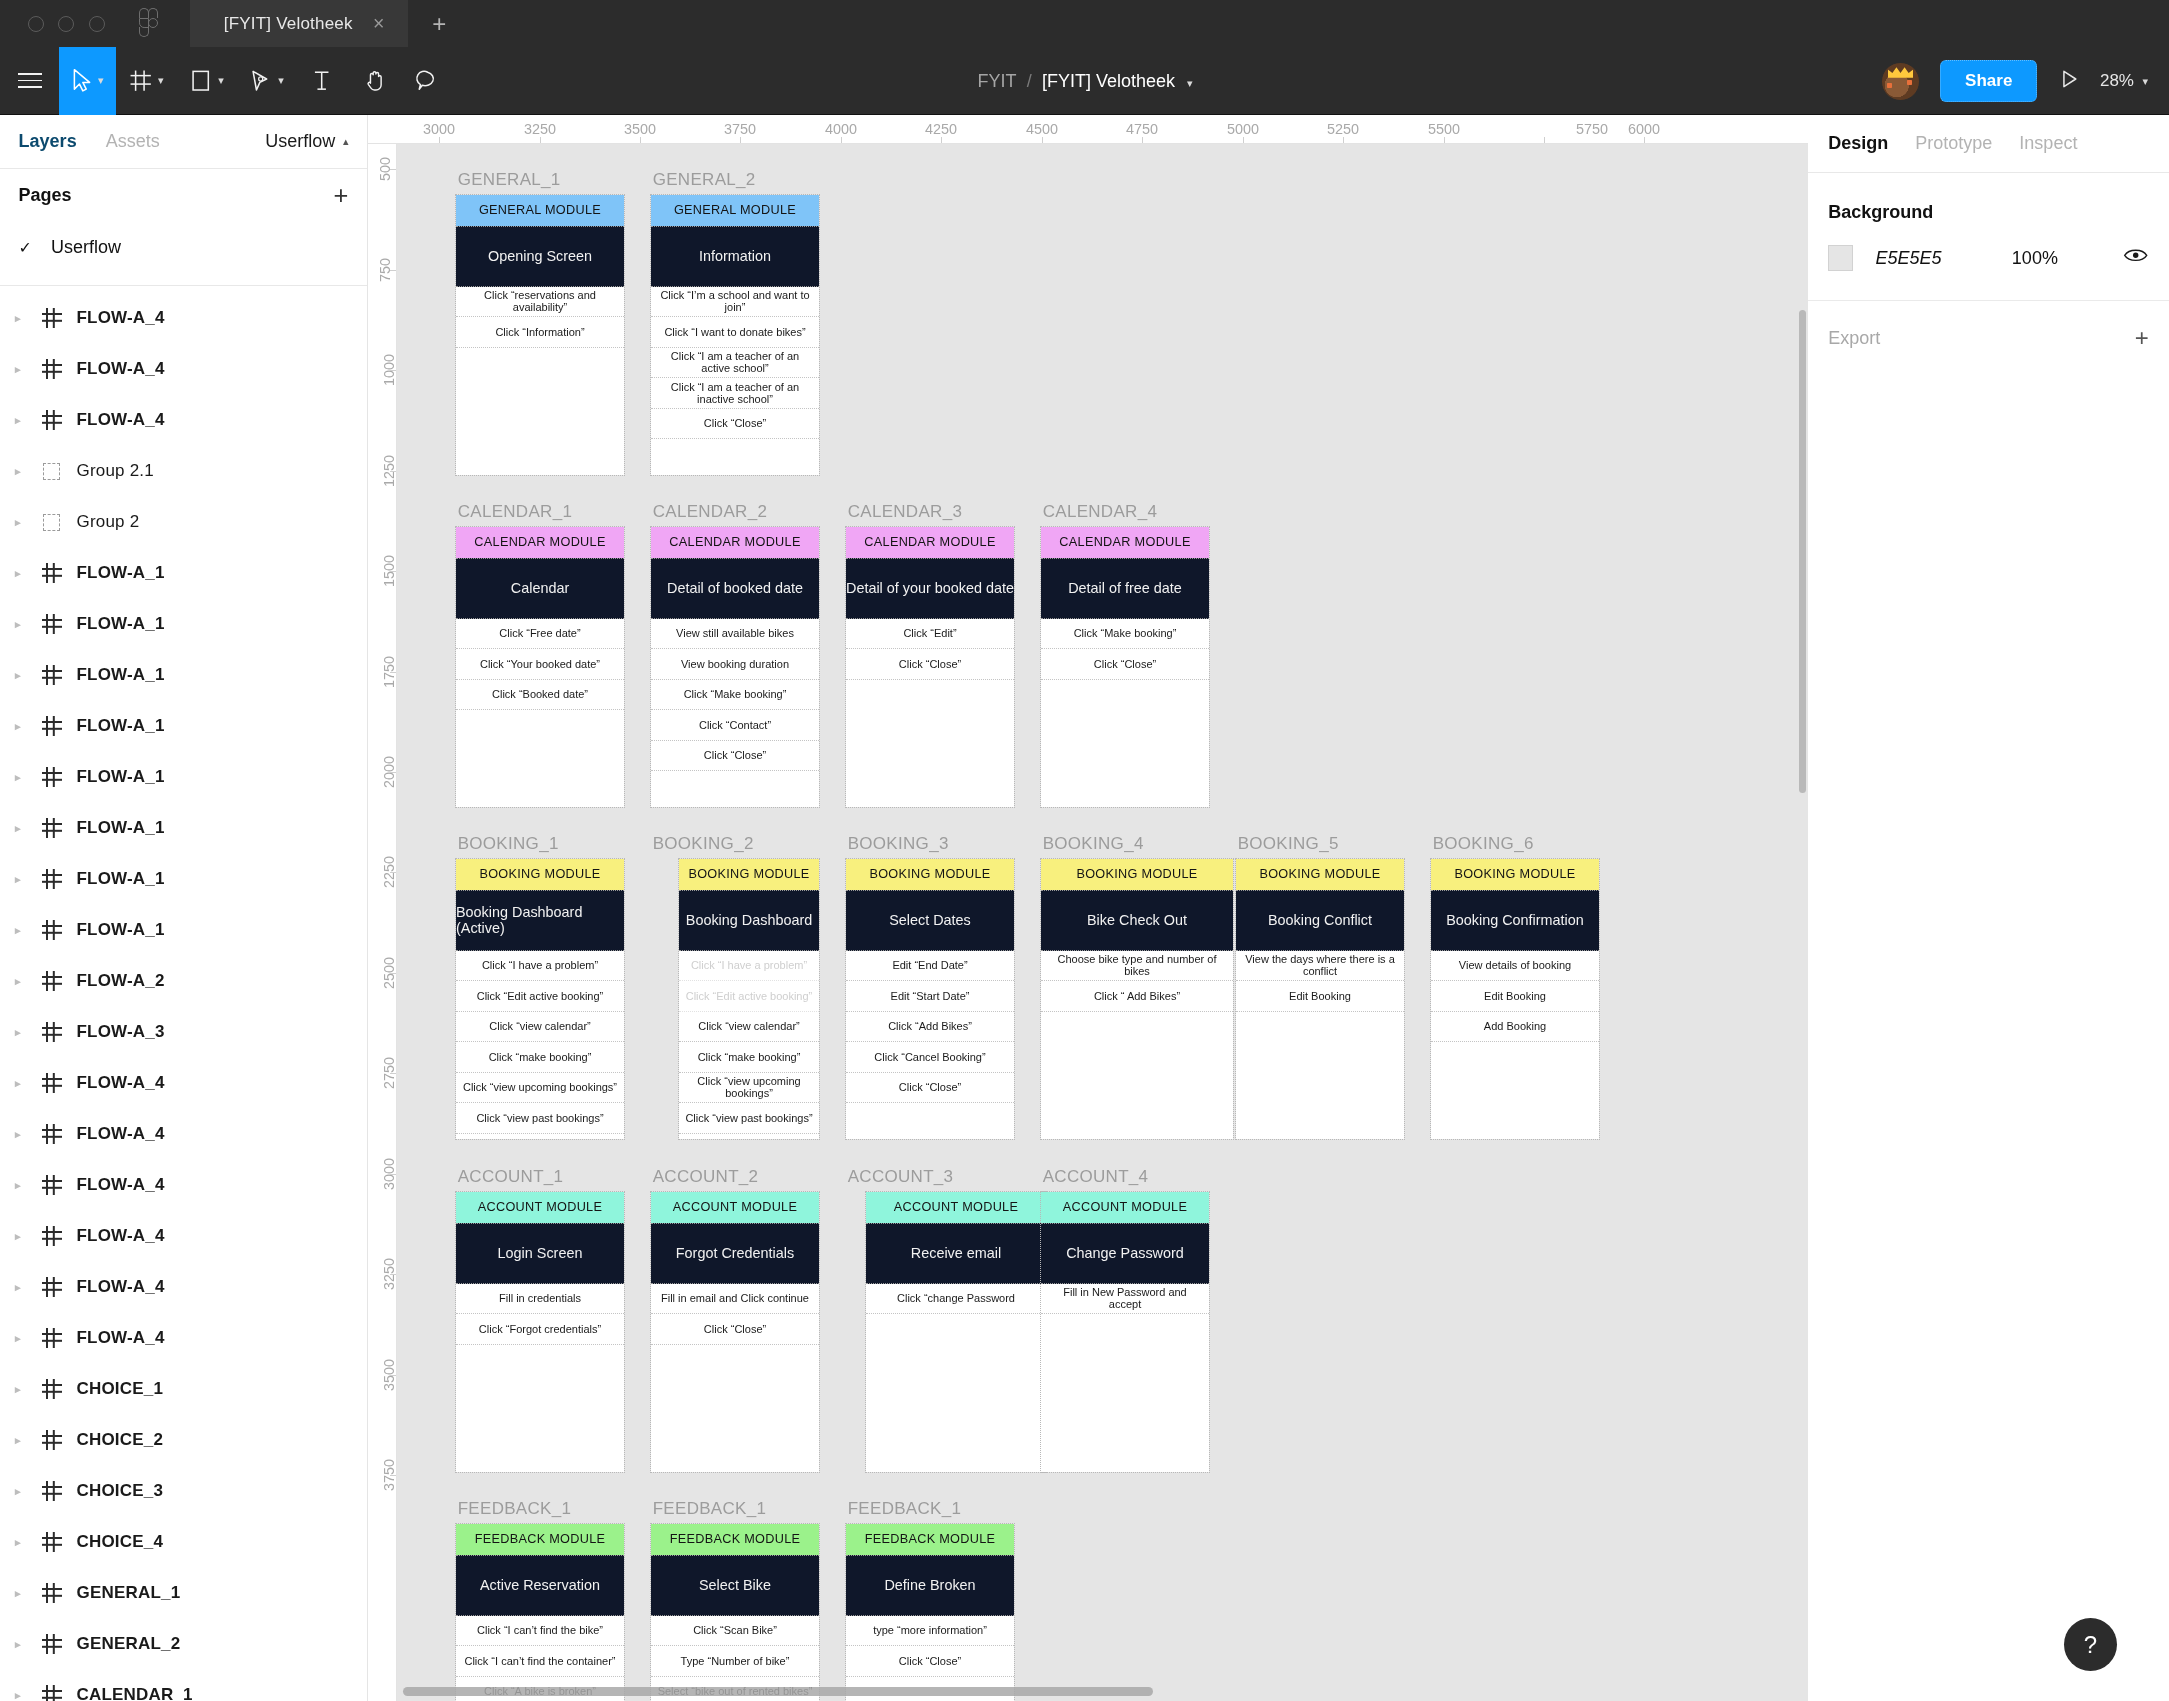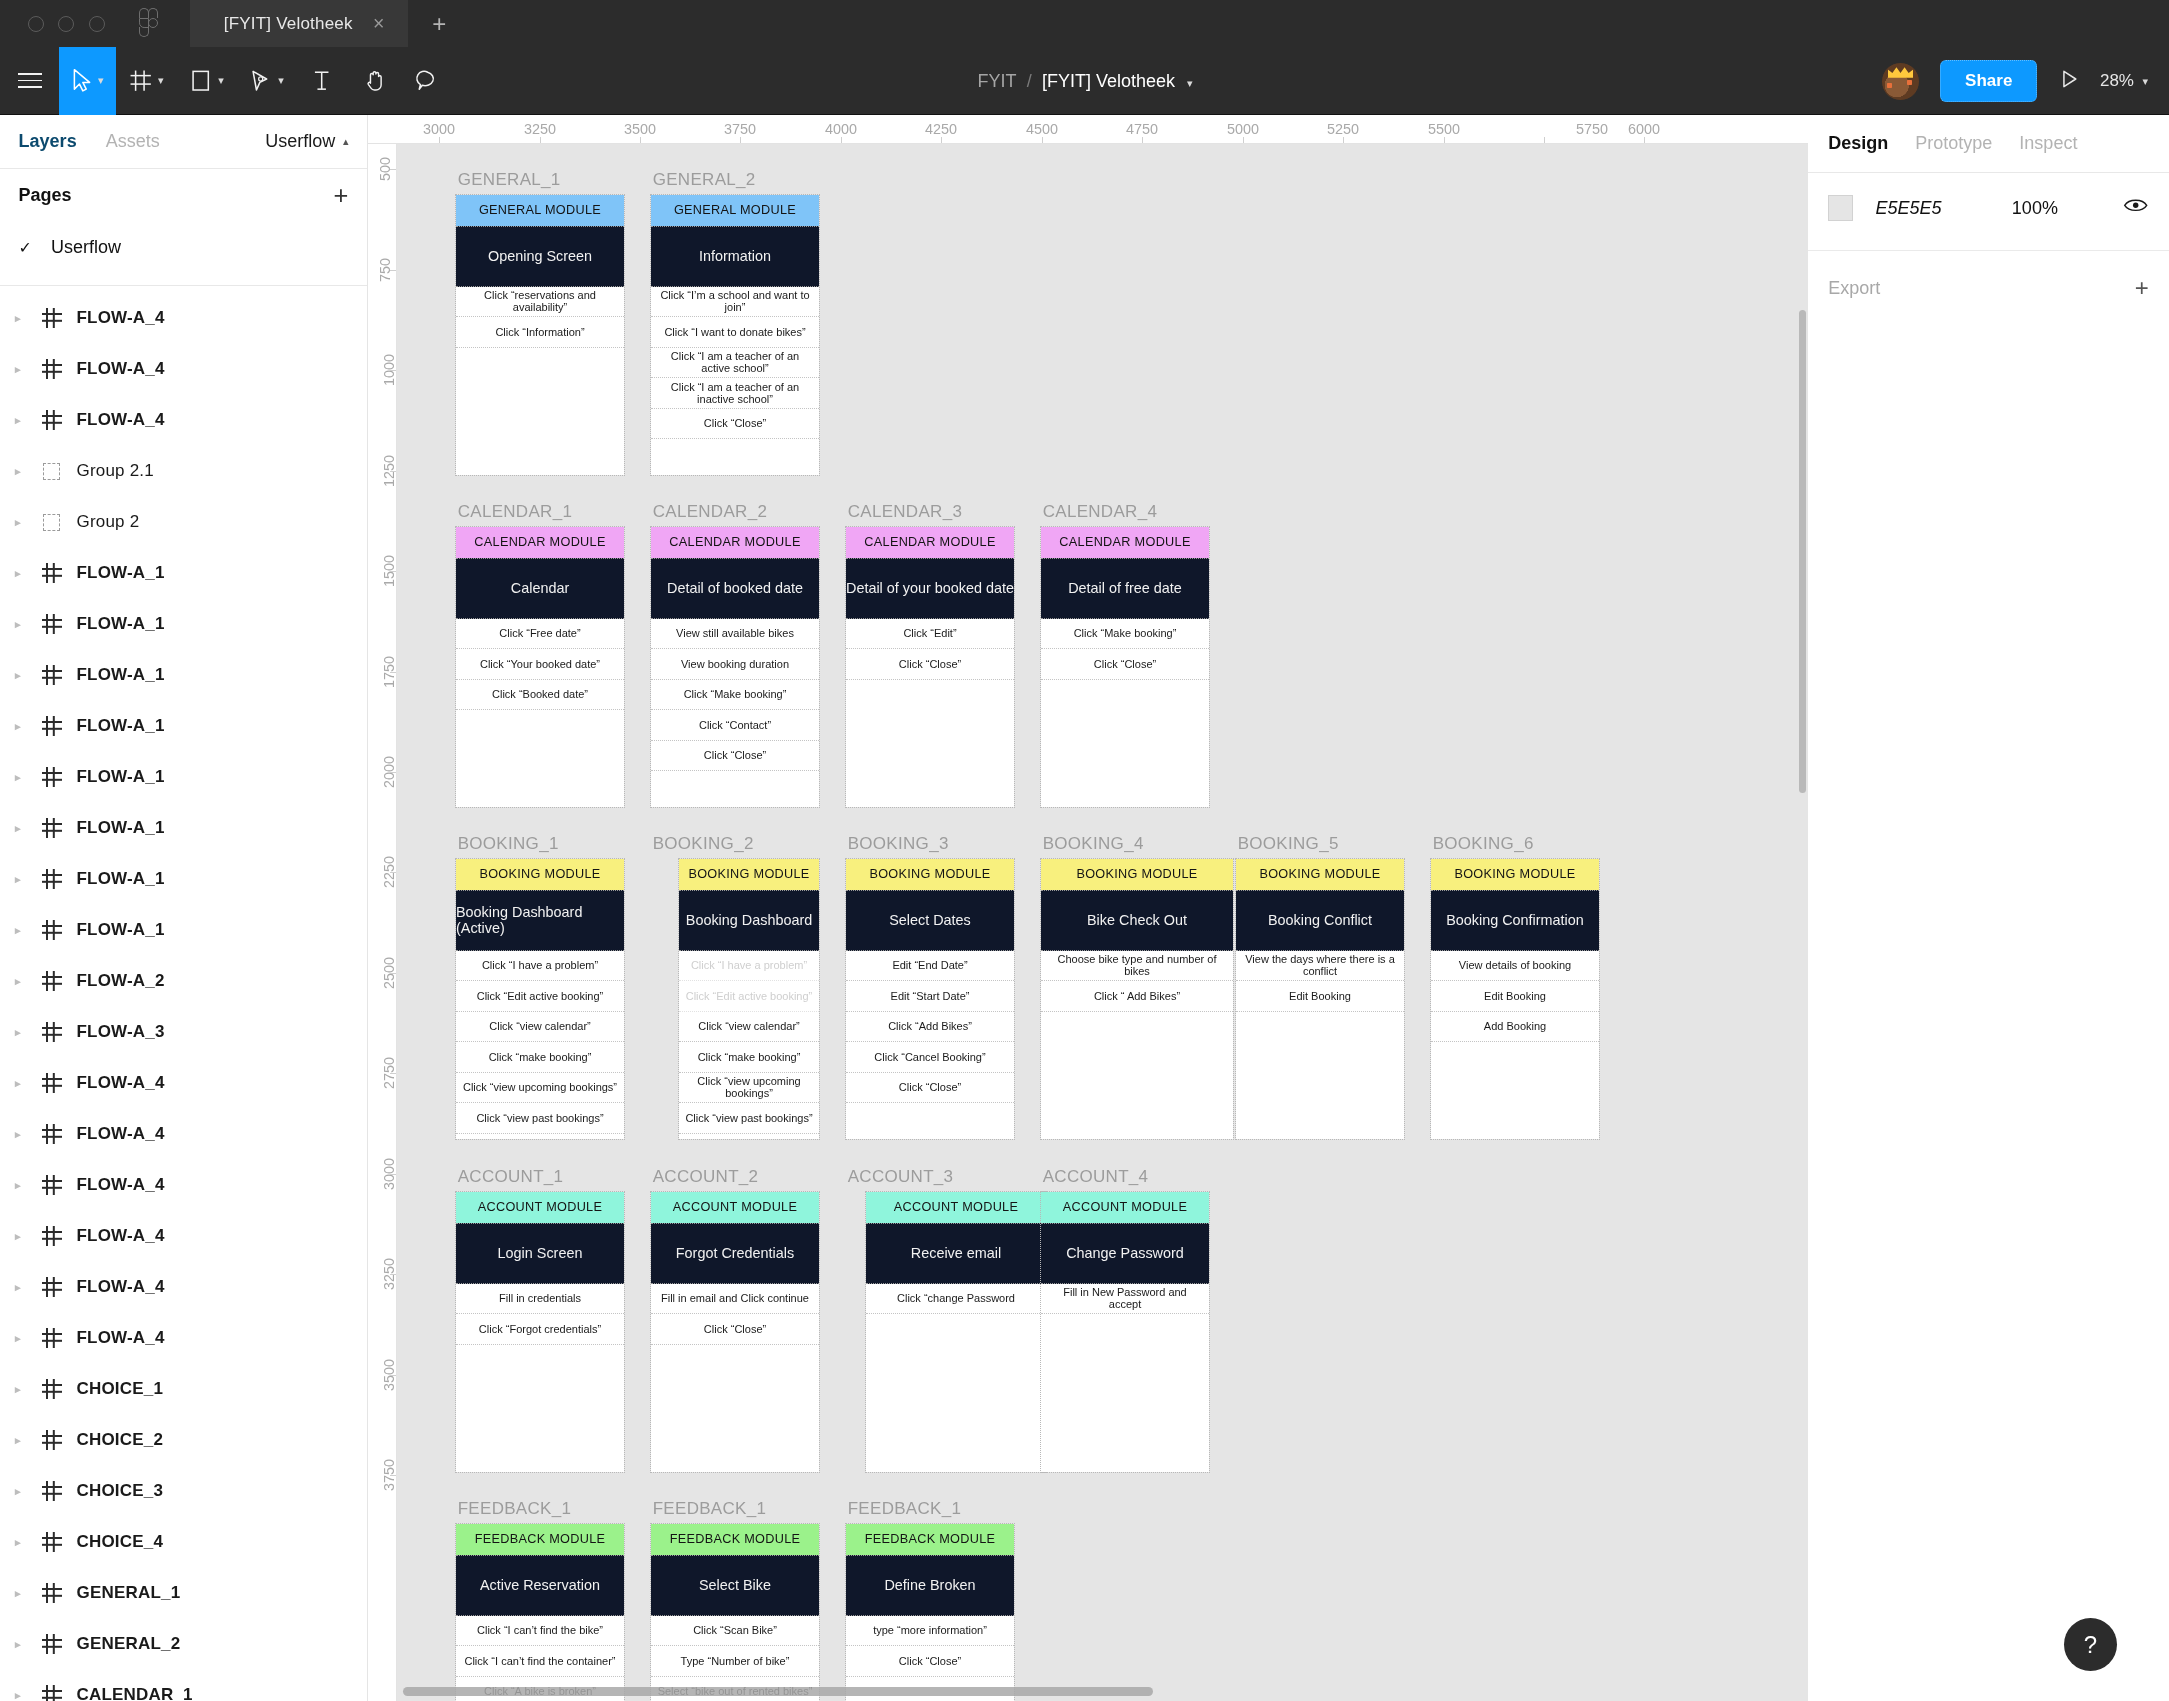--- a/index.html
+++ b/index.html
@@ -519,20 +519,21 @@
       </div>
     </div>
 </div>
 
 <div id="right">
   <div id="rp-tabs">
     <span class="t on">Design</span>
     <span class="t">Prototype</span>
     <span class="t">Inspect</span>
   </div>
+  <div class="sec-title">Background</div>
   <div id="bgrow">
     <span id="bgswatch"></span>
     <span id="bghex">E5E5E5</span>
     <span id="bgalpha">100%</span>
     <span id="bgeye">
       <svg width="25.4" height="18.6" viewBox="0 0 30 22">
         <path d="M2 11 C7 3 23 3 28 11 C23 19 7 19 2 11 Z" fill="none" stroke="#1A1A1A" stroke-width="1.7"></path>
         <circle cx="15" cy="11" r="3.2" fill="#1A1A1A"></circle>
       </svg>
     </span>

